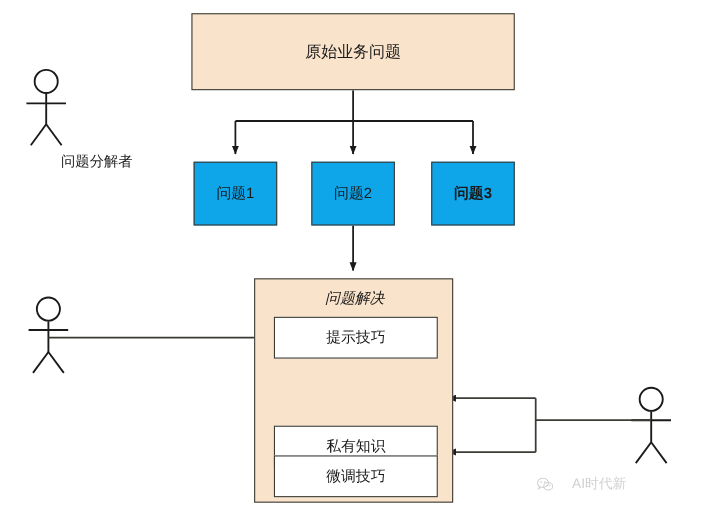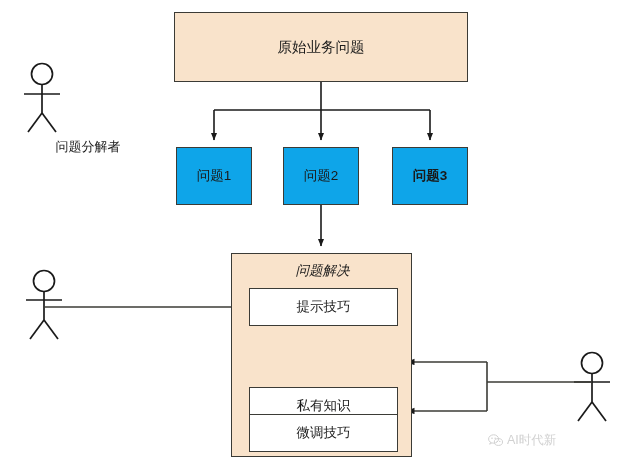--- a/index.html
+++ b/index.html
@@ -46,21 +46,21 @@
     position:absolute;text-align:center;font-size:13px;white-space:nowrap;margin-left:28px;
   }
   .lbl-decomposer{left:0px;top:138px;width:120px;}
   .lbl-prompt{left:0px;top:345px;width:126px;}
   .lbl-knowledge{left:520px;top:428px;width:120px;text-align:center;}
   .watermark{
     position:absolute;left:488px;top:428px;width:130px;height:24px;
     display:flex;align-items:center;gap:4px;
     color:#c9c9c9;font-size:12.5px;opacity:.85;pointer-events:none;
   }
-  .wm-text{white-space:nowrap;}
+  .wm-text{white-space:nowrap;margin-left:13px;}
 </style>
 </head>
 <body>
 
 <div id="canvas">
 
   <svg class="svg-layer" viewBox="0 0 640 472">
     <defs>
       <marker id="arrow" markerWidth="9" markerHeight="9" refX="7.5" refY="3.2" orient="auto" markerUnits="userSpaceOnUse">
         <path d="M0,0 L8,3.2 L0,6.4 z" fill="#1a1a1a"></path>

